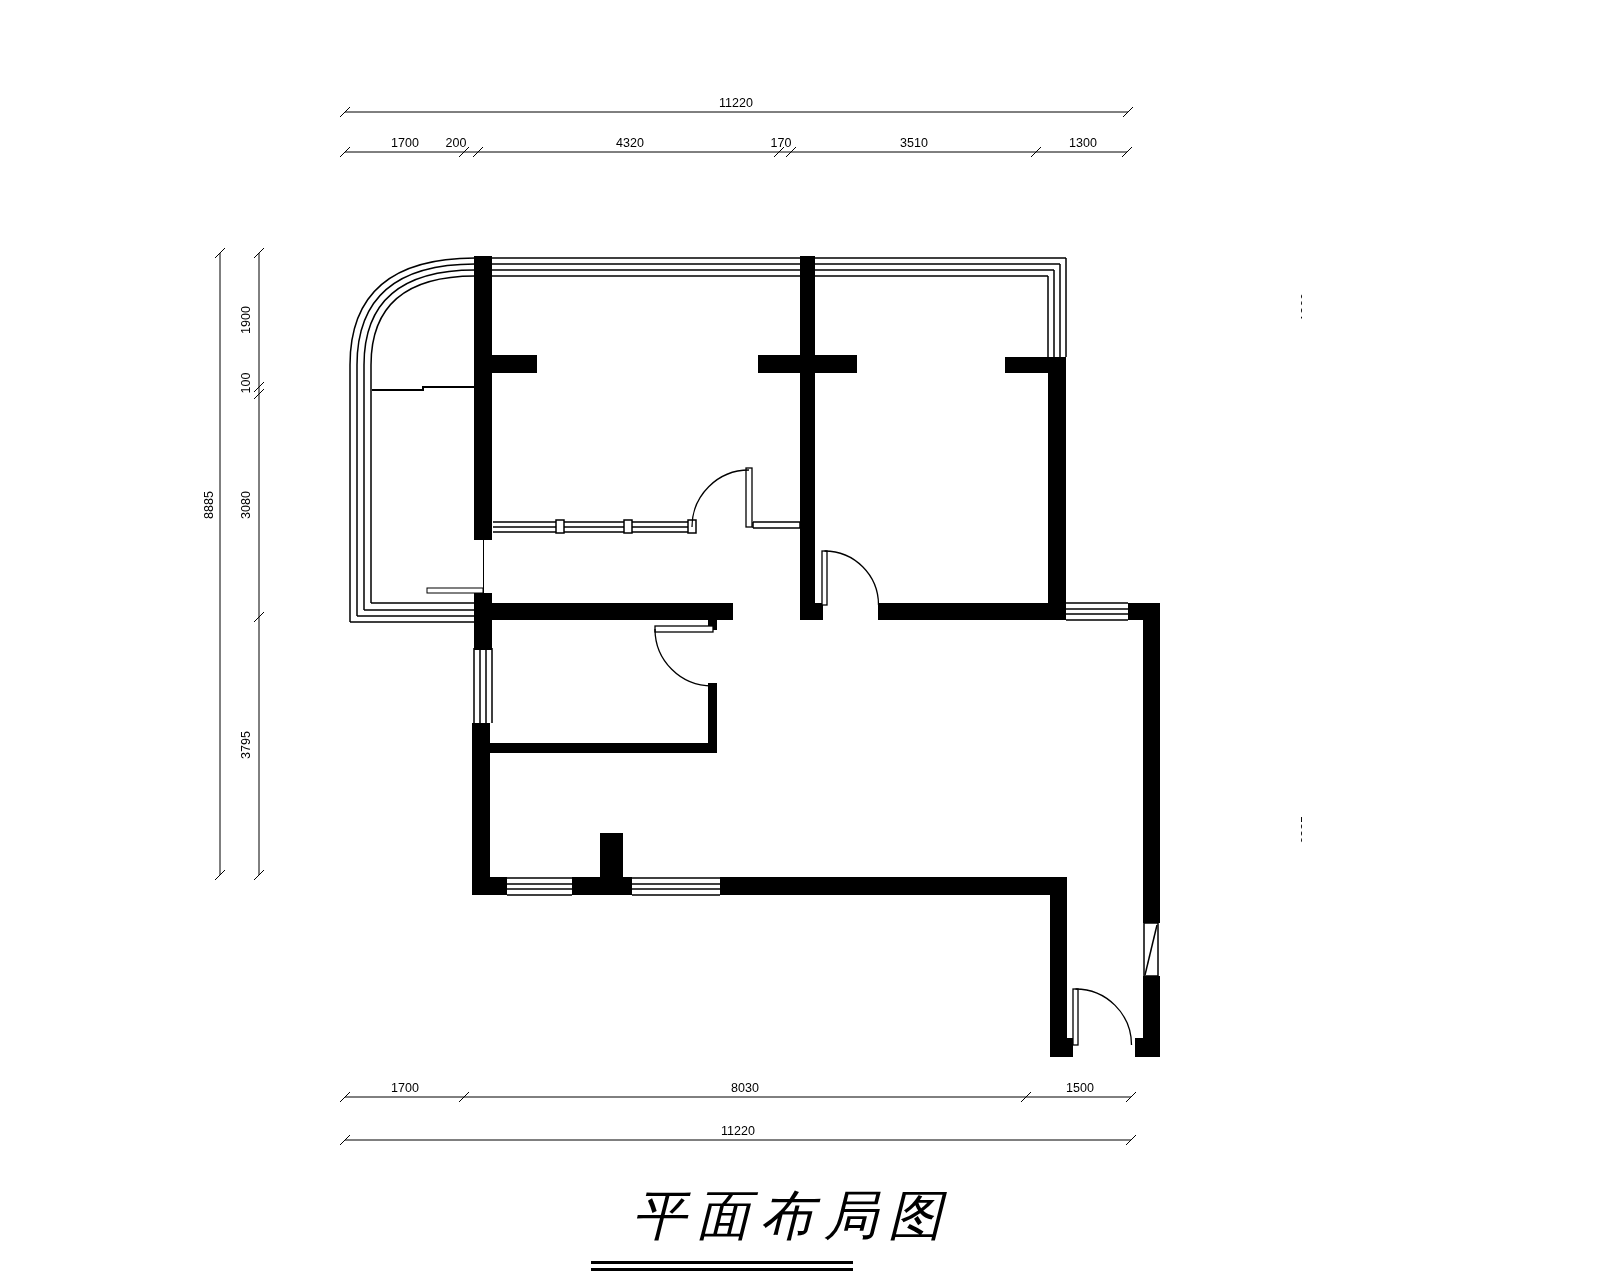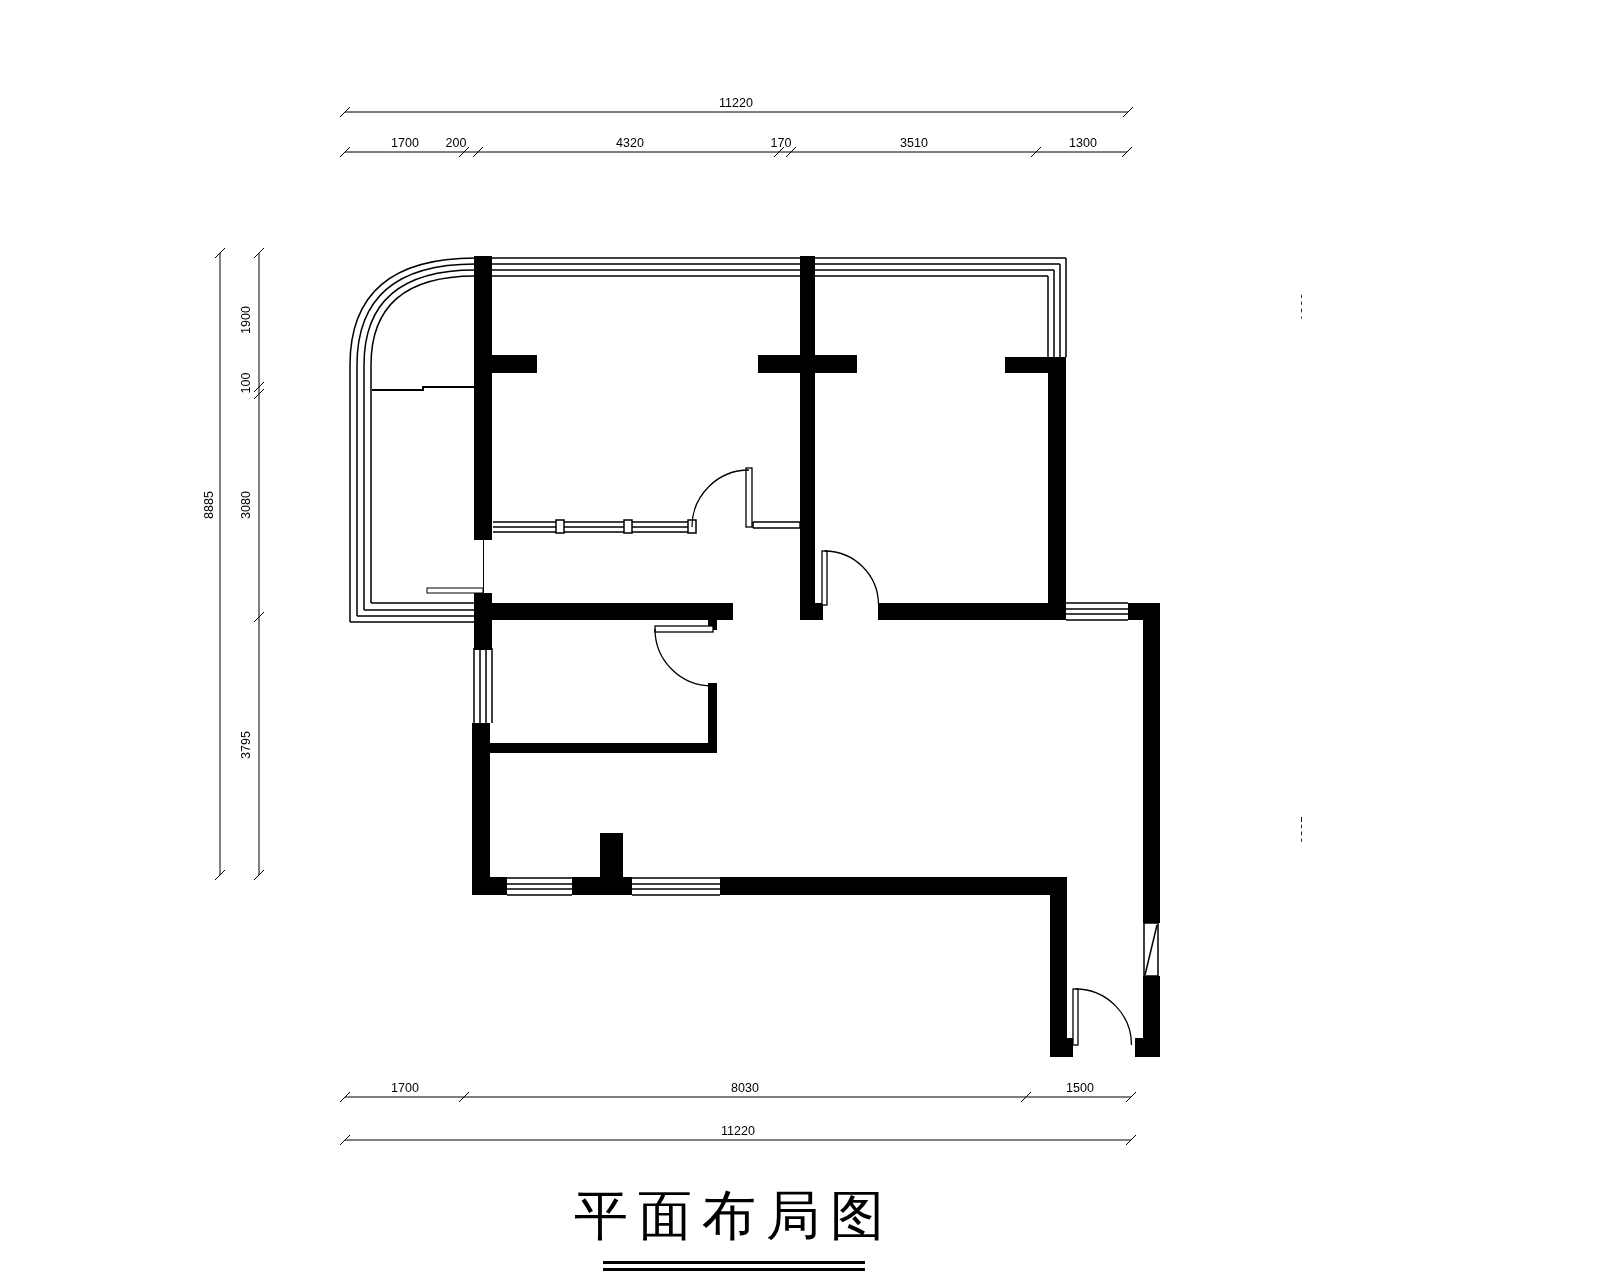--- a/index.html
+++ b/index.html
@@ -1,20 +1,20 @@
 <!DOCTYPE html>
 <html><head>
 <meta charset="utf-8">
 <style>
   html,body{margin:0;padding:0;background:#ffffff;}
   #canvas{position:relative;width:1302px;height:1280px;background:#fff;overflow:hidden;
           font-family:"Liberation Sans", sans-serif;}
   svg{position:absolute;left:0;top:0;}
   .dimtext{font-family:"Liberation Sans", sans-serif;font-size:12.5px;fill:#000;}
-  #title-block{position:absolute;left:504px;top:1180px;width:460px;text-align:center;}
+  #title-block{position:absolute;left:492px;top:1180px;width:460px;text-align:right;font-style:italic;}
   #title-text{font-family:"DejaVu Serif","Liberation Serif",serif;font-size:54px;color:#000;
               letter-spacing:10px;white-space:nowrap;}
   #title-underline{margin:8px auto 0 auto;width:262px;height:4px;
                    border-top:3px solid #000;border-bottom:3px solid #000;}
 </style>
 </head>
 <body>
 
 <div id="canvas">
 <svg width="1600" height="1280" viewBox="0 0 1600 1280">

